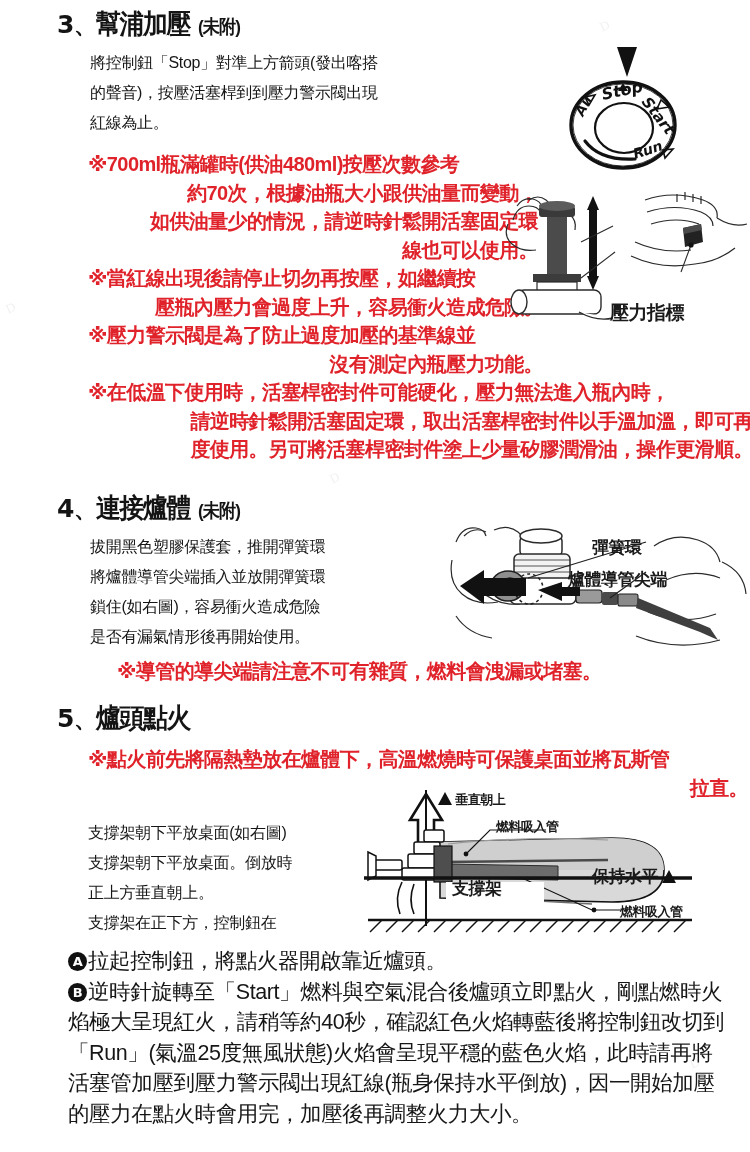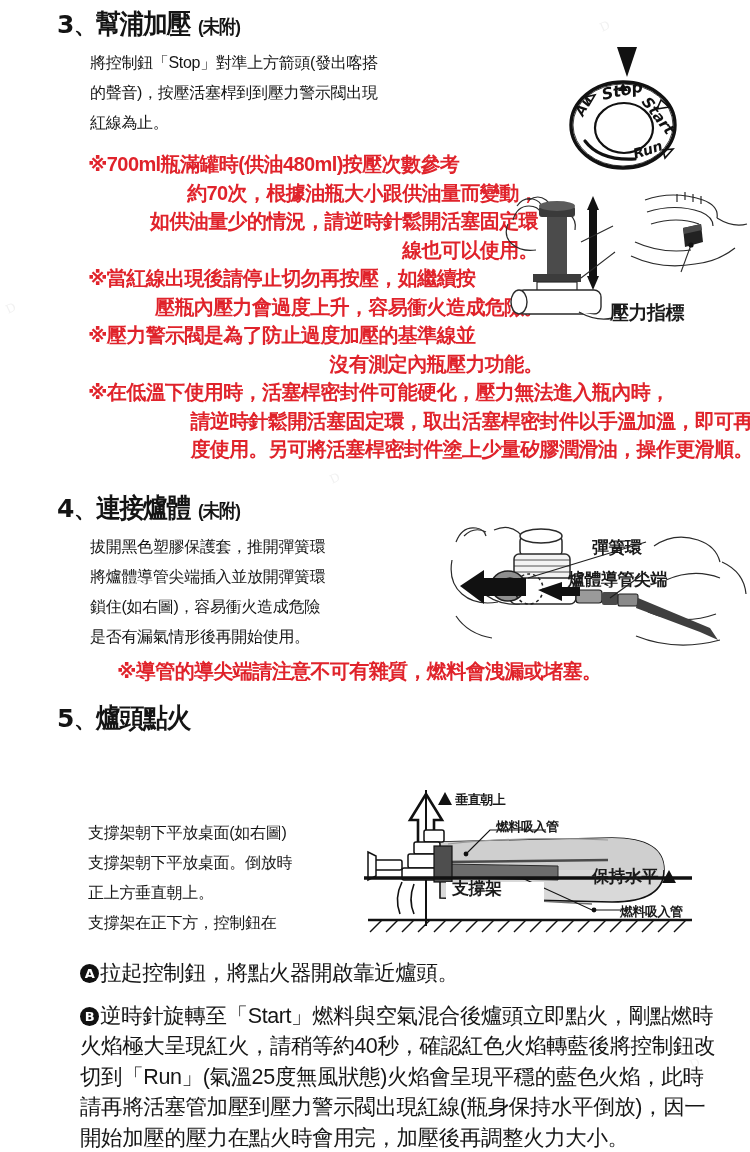--- a/index.html
+++ b/index.html
@@ -89,21 +89,21 @@
     vertical-align: 2px;
     margin-right: 1px;
   }
   .para-ab {
     position: absolute;
     font-size: 21.5px;
     line-height: 30.5px;
     color: #161616;
     letter-spacing: -0.4px;
   }
-  .para-ab p { margin: 12px; text-indent: 0; }
+  .para-ab p { margin: 0; text-indent: 0; }
 
   
   .fig-label {
     position: absolute;
     font-size: 17px;
     font-weight: 700;
     color: #1a1a1a;
     letter-spacing: -0.5px;
     white-space: nowrap;
     text-align: center;
@@ -316,20 +316,24 @@
       </g>
     </svg>
   </div>
   <div class="fig-label" style="left:592px; top:536px;font-family:Liberation Serif, serif;">彈簧環</div>
   <div class="fig-label" style="left:568px; top:568px;">爐體導管尖端</div>
 
   <div class="section-head" style="left:57px; top:700px;">
     <span class="num">5</span><span class="dot">、</span><span class="title">爐頭點火</span>
   </div>
 
+  <div class="note-text" style="left:88px; top:745px; width:660px;">
+    <span class="hang"><span>※</span><span>點火前先將隔熱墊放在爐體下，高溫燃燒時可保護桌面並將瓦斯管</span></span>
+    <span class="cont">拉直。</span>
+  </div>
 
   <div class="body-text" style="left:88px; top:818px; width:300px;">
     <span class="ln">支撐架朝下平放桌面(如右圖)</span>
     <span class="ln">支撐架朝下平放桌面。倒放時</span>
     <span class="ln">正上方垂直朝上。</span>
     <span class="ln">支撐架在正下方，控制鈕在</span>
   </div>
 
   <div class="fig" style="left:362px; top:786px;">
     <svg width="388" height="148" viewBox="0 0 388 148">

